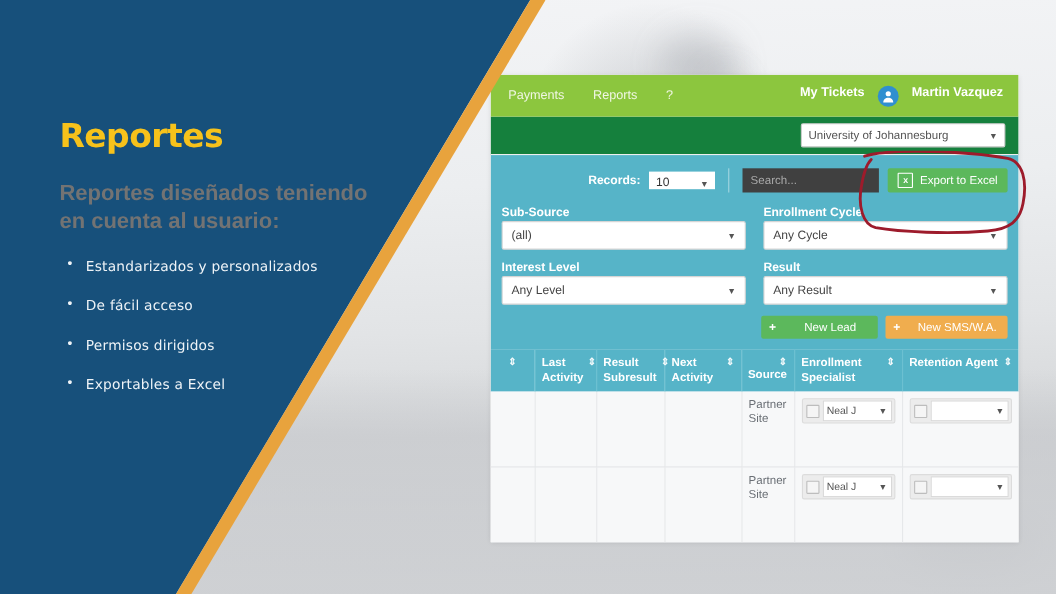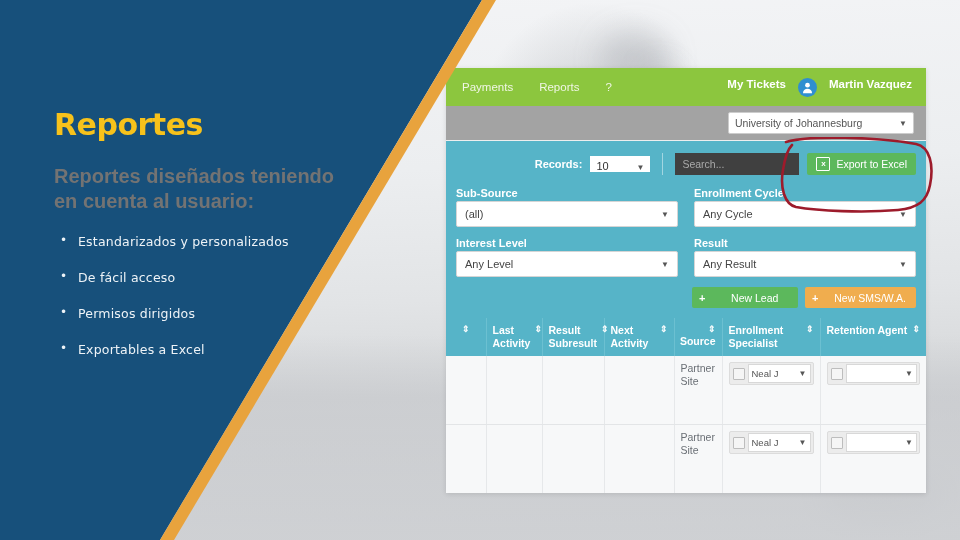--- a/index.html
+++ b/index.html
@@ -79,21 +79,21 @@
     width: 19px; height: 19px;
     border-radius: 50%;
     background: #2f8fd0;
     display: flex; align-items: center; justify-content: center;
   }
   .avatar svg { display: block; }
 
   
   .app-subbar {
     height: 34px;
-    background: #a3a3a3;
+    background: #15803d;
     display: flex;
     align-items: center;
     justify-content: flex-end;
     padding-right: 12px;
     border-bottom: 1px solid #eee;
     padding-left: 20px;
   }
   .uni-select {
     width: 172px;
     height: 20px;

